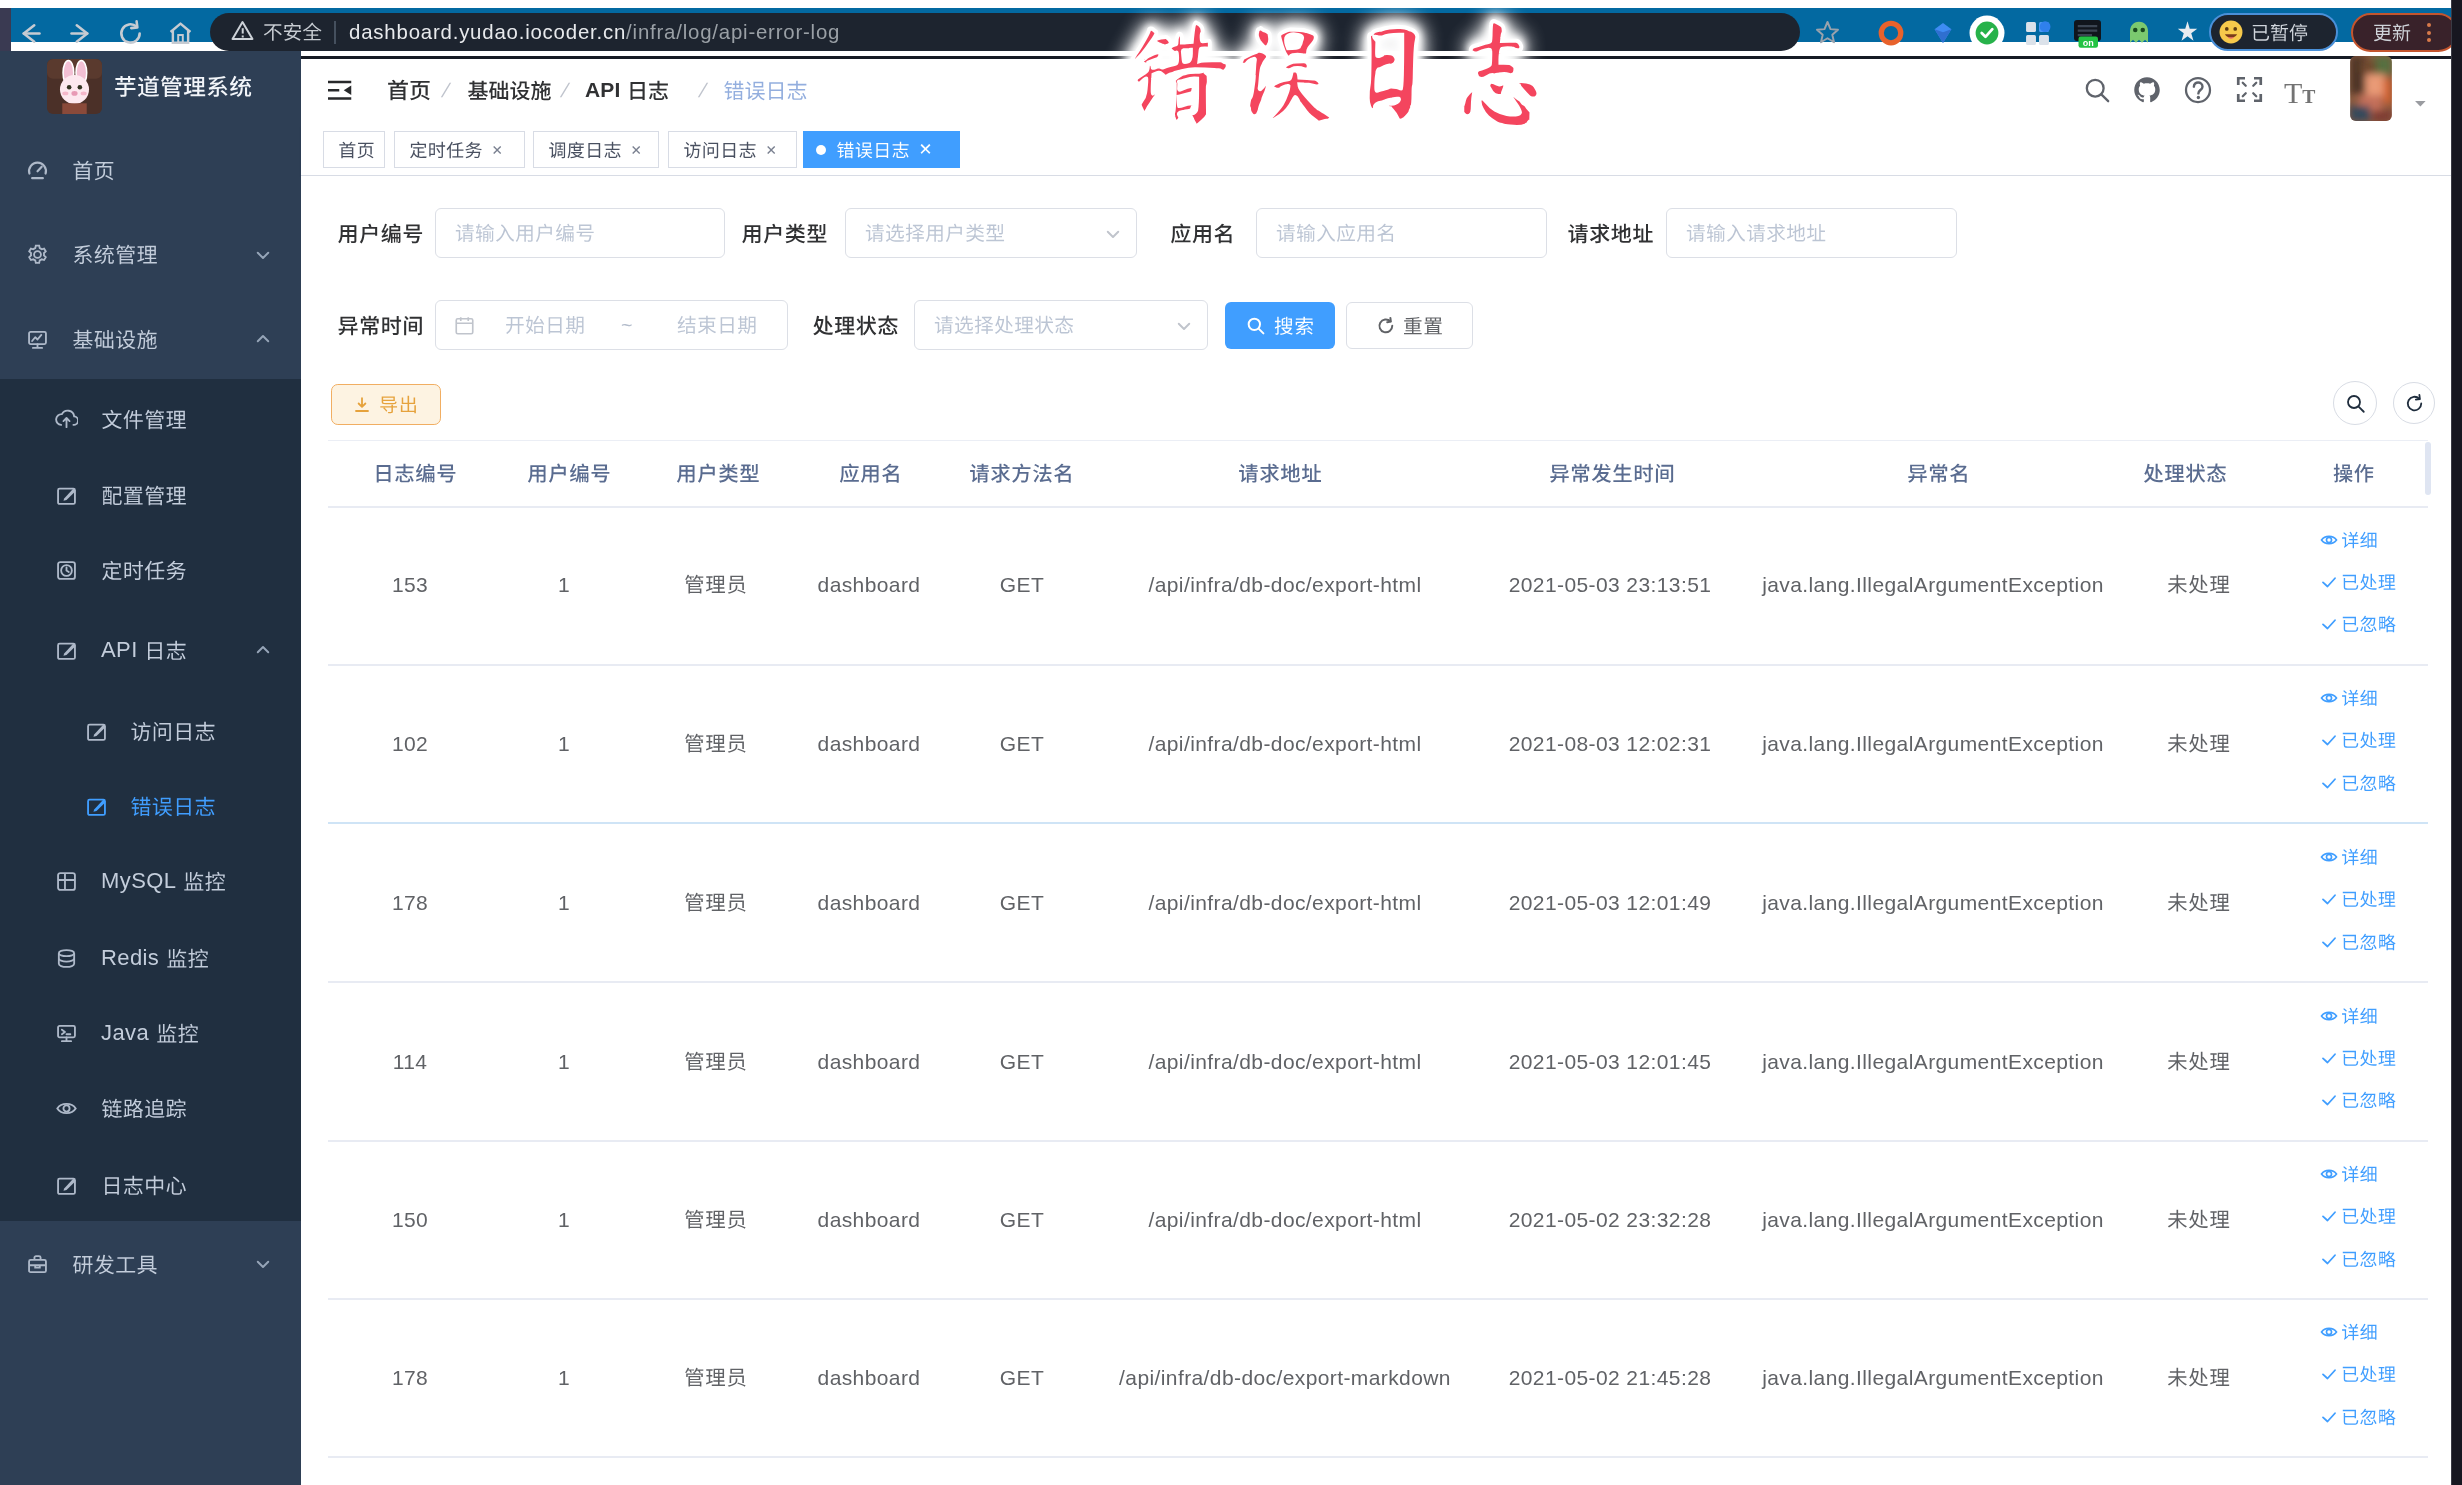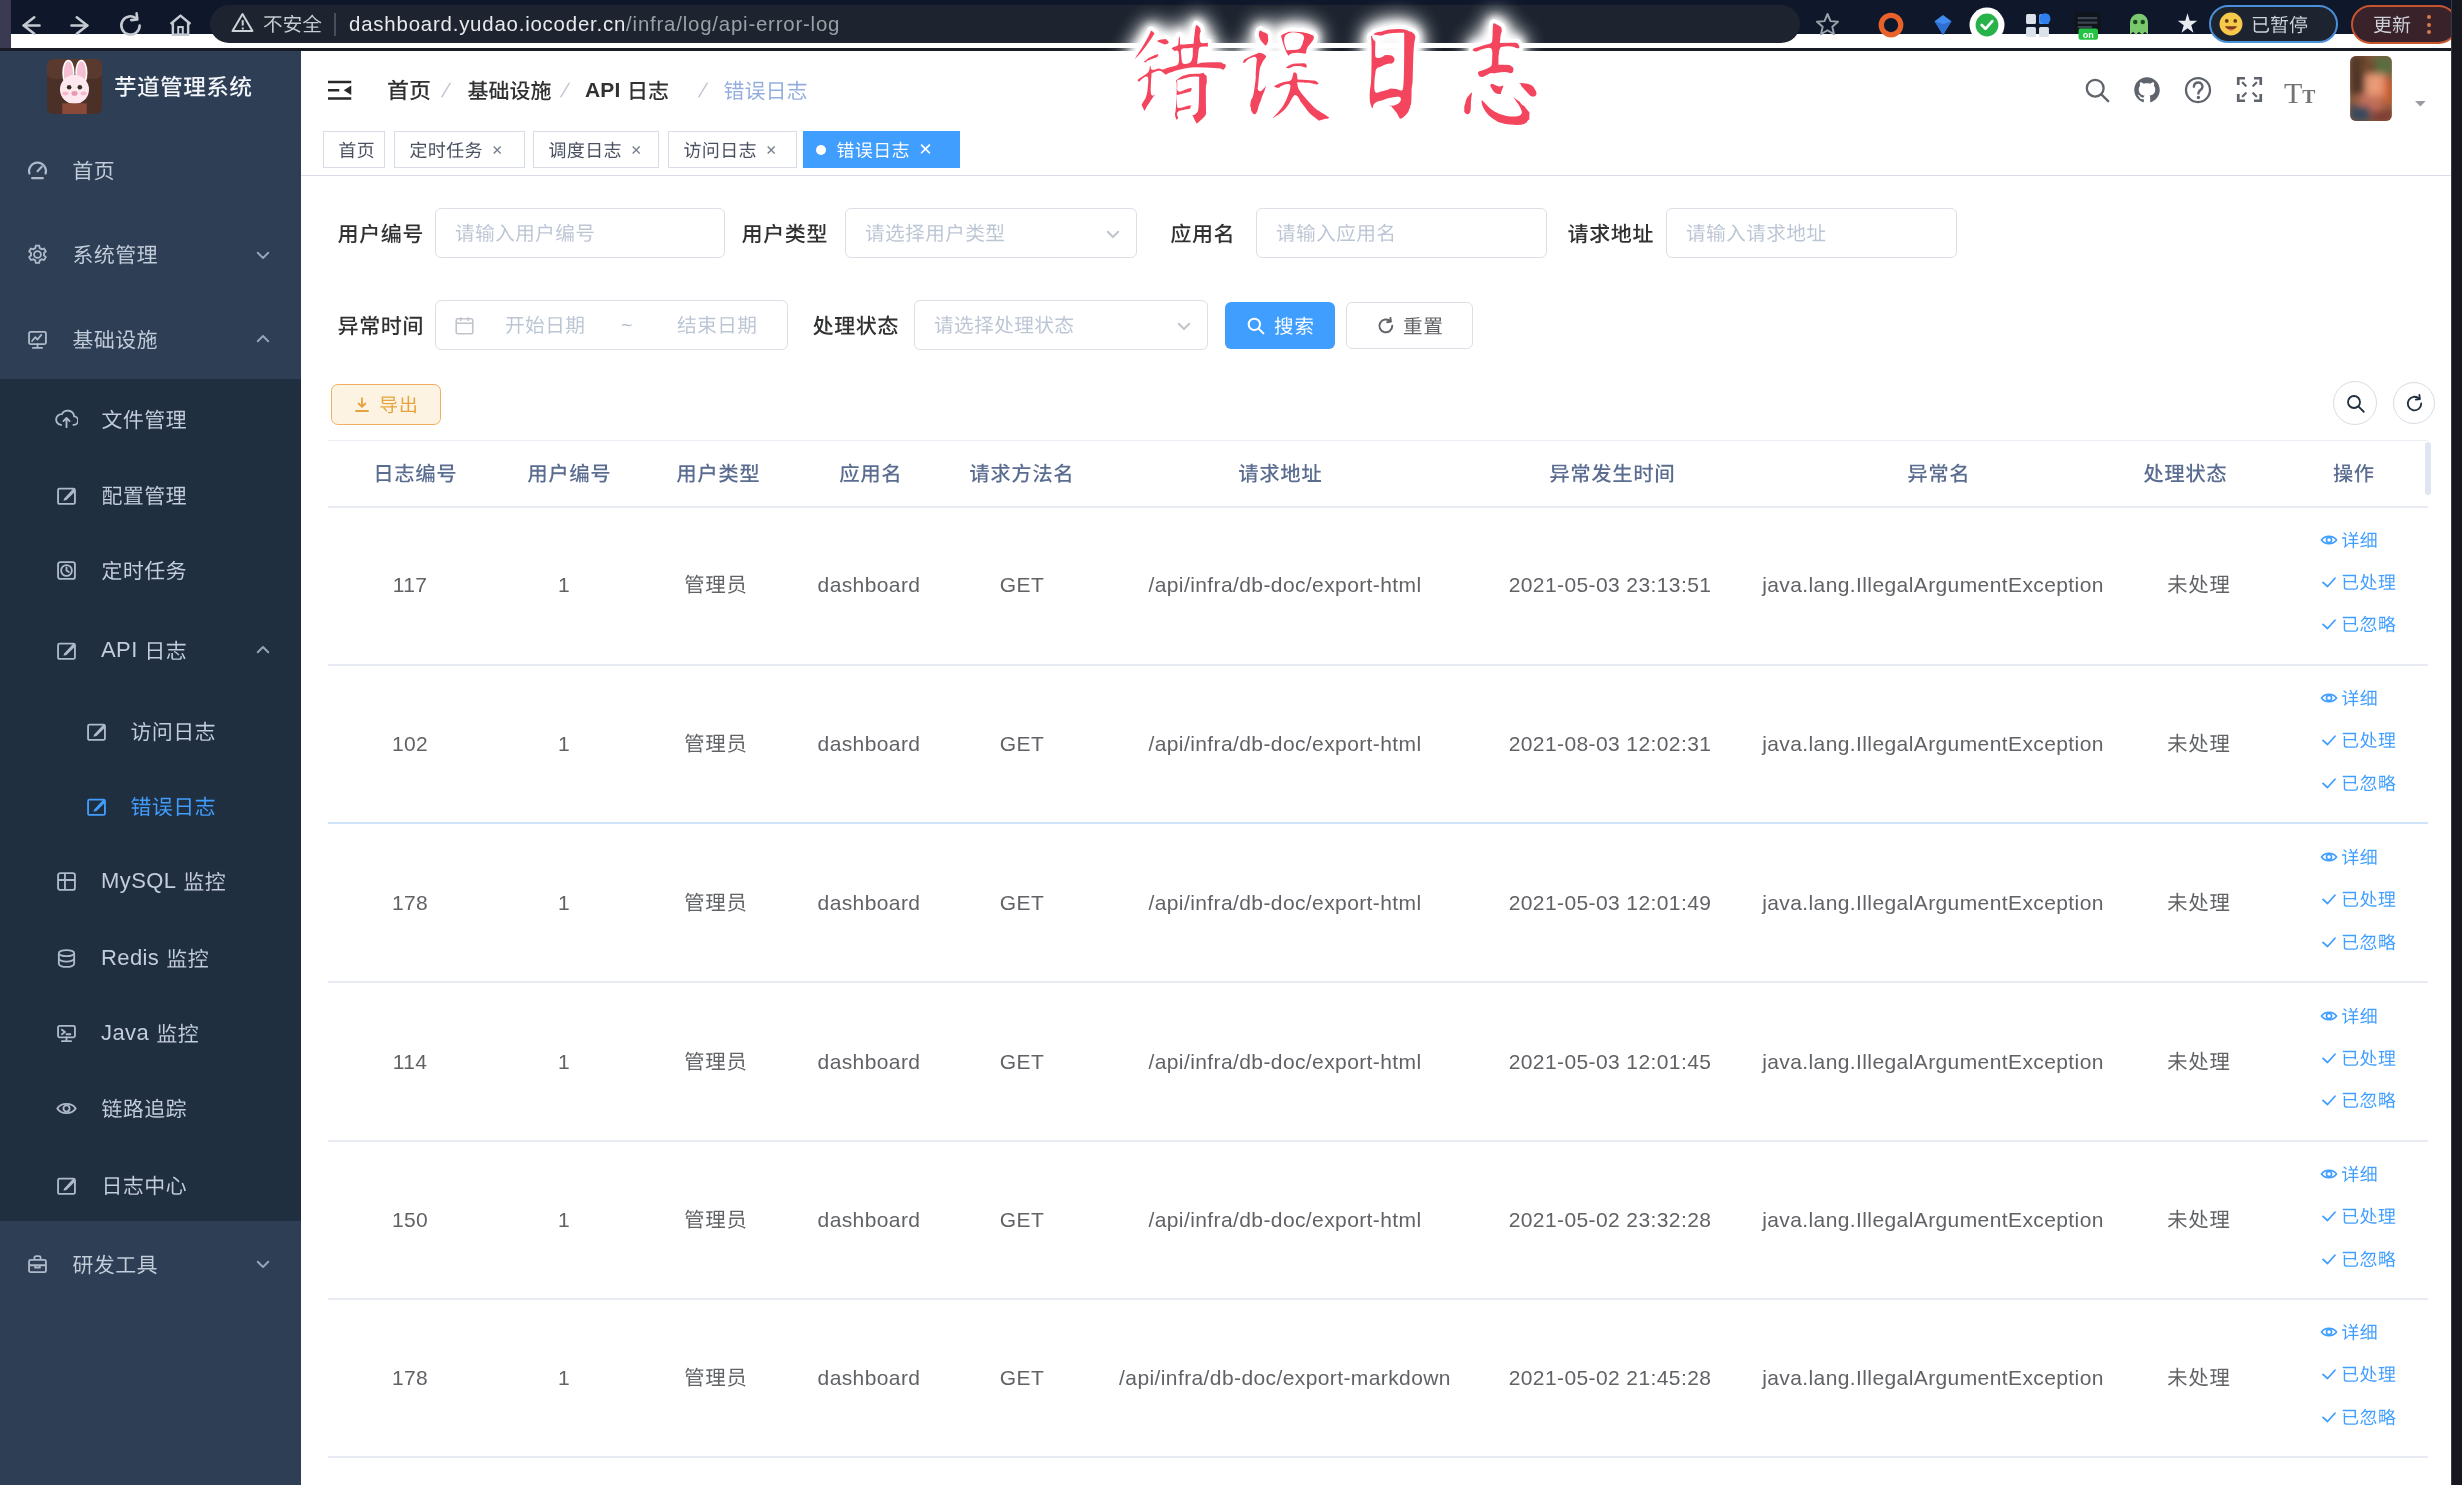--- a/index.html
+++ b/index.html
@@ -1,20 +1,20 @@
 <!DOCTYPE html>
 <html style="font-size:12px"><head><meta charset="utf-8"><style>
 *{margin:0;padding:0;box-sizing:border-box}
 html,body{width:2462px;height:1486px;overflow:hidden;background:#fff;
   font-family:"Liberation Sans",sans-serif;}
 #page{position:absolute;top:0;left:0;width:2462px;height:1486px;overflow:hidden}
 svg.t{fill:currentColor;display:inline-block;vertical-align:middle}
 .abs{position:absolute}
 
-#chrome{position:absolute;left:0;top:0;width:2462px;height:34px;background:#0f172a}
+#chrome{position:absolute;left:0;top:8px;width:2462px;height:34px;background:#0369a1}
 #chrome .lstrip{position:absolute;left:0;top:0;width:10.6px;height:51px;background:#3a3a52}
 #chrome .bline{position:absolute;left:0;top:48px;width:2462px;height:3px;background:#161b24}
 .cicon{position:absolute;top:0;color:#c6cbd2}
 #urlpill{position:absolute;left:210px;top:5.3px;width:1590px;height:38px;border-radius:19px;background:#1d242f;display:flex;align-items:center}
 
 #sidebar{position:absolute;left:0;top:51px;width:301px;height:1435px;background:#2e3f55}
 #submenu{position:absolute;left:0;top:328px;width:301px;height:842px;background:#202f40}
 .mitem{position:absolute;display:flex;align-items:center;color:#c3cddb}
 #tagsbar{position:absolute;left:301px;top:126px;width:2162px;height:50px;background:#fff;border-bottom:0.8px solid #d8dce5;box-shadow:0 0.8px 2.3px rgba(0,0,0,.08)}
 .tag{position:absolute;top:5.3px;height:37px;border:0.8px solid #d8dce5;background:#fff;color:#495060;display:flex;align-items:center;font-size:18px}
@@ -773,21 +773,21 @@
         <use href="#g99" x="3089"></use>
       </svg>
     </div>
     <div class="th" style="left:2126px;top:458px;width:454px;height:30px;align-items:center">
       <svg width="41" height="20.4" viewBox="0 -880 2030 1000" class="t" style="color:#5a6c90;">
         <use href="#g112" x="0"></use>
         <use href="#g113" x="1030"></use>
       </svg>
     </div>
     <div class="rowline" style="left:328px;top:506px;width:2100px"></div>
-    <div class="td" style="left:198px;top:568px;width:424px;height:33px">117</div>
+    <div class="td" style="left:198px;top:568px;width:424px;height:33px">153</div>
     <div class="td" style="left:352px;top:568px;width:424px;height:33px">1</div>
     <div class="td" style="left:503px;top:568px;width:424px;height:33px">
       <svg width="63" height="20.4" viewBox="0 -880 3074 1000" class="t" style="color:#606266;">
         <use href="#g18" x="0"></use>
         <use href="#g19" x="1037"></use>
         <use href="#g114" x="2074"></use>
       </svg>
     </div>
     <div class="td" style="left:657px;top:568px;width:424px;height:33px">dashboard</div>
     <div class="td" style="left:810px;top:568px;width:424px;height:33px">GET</div>

